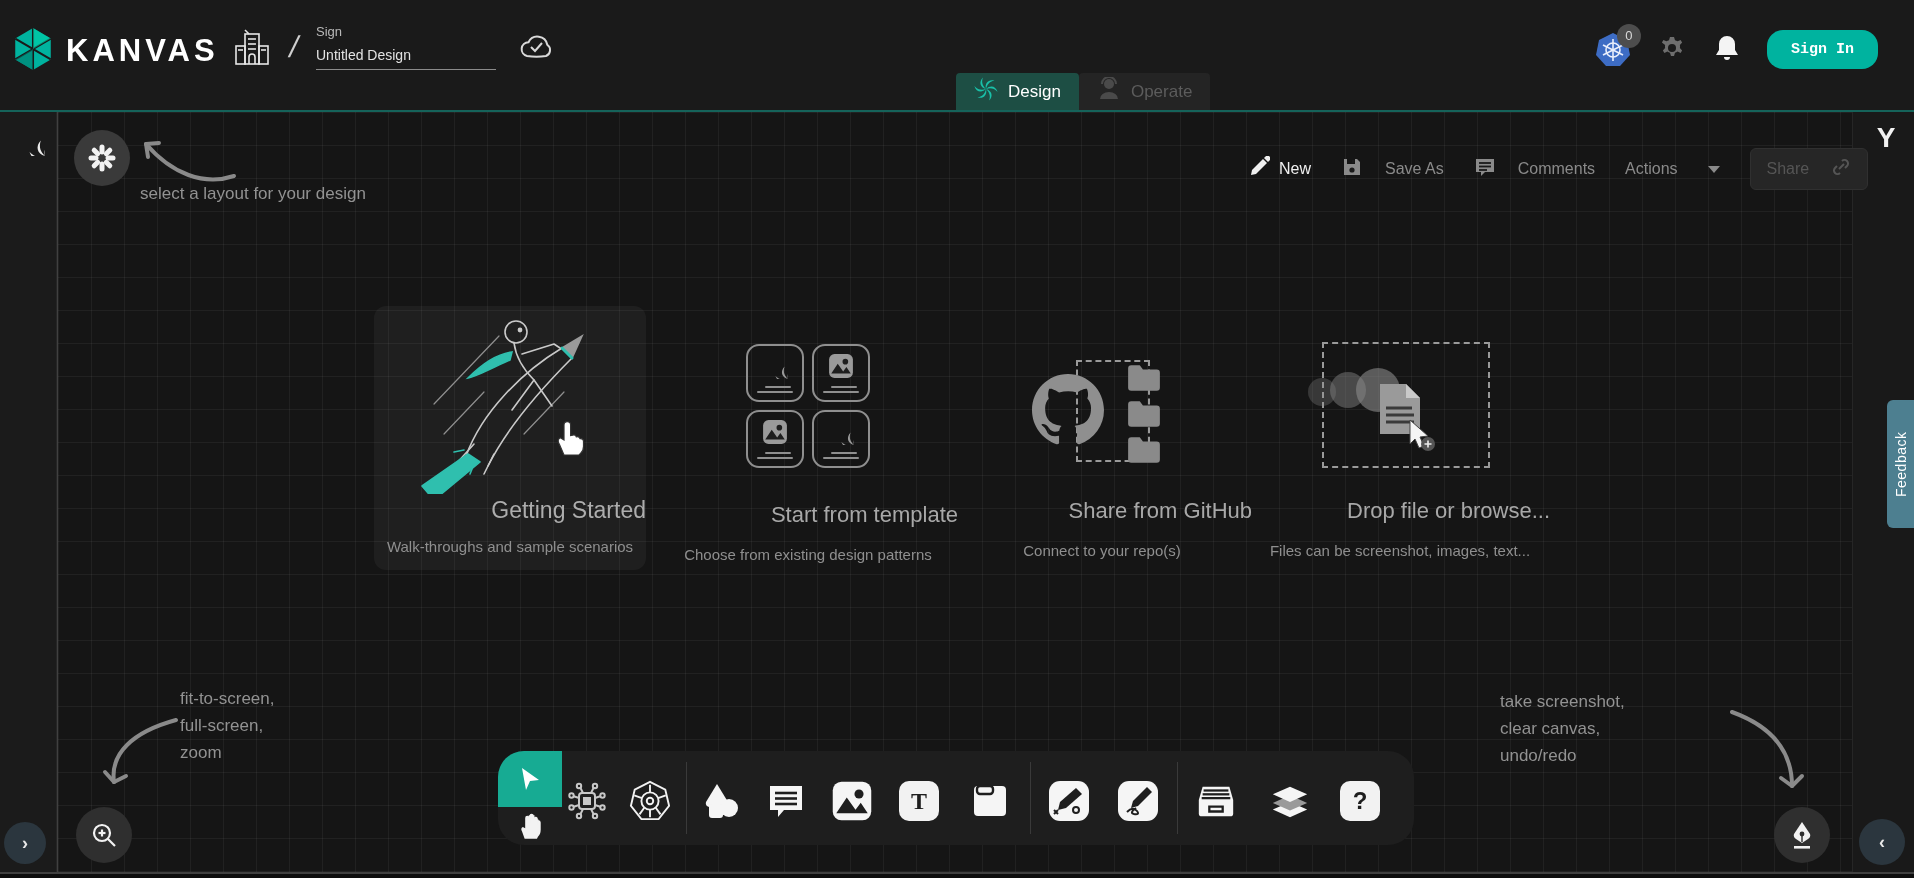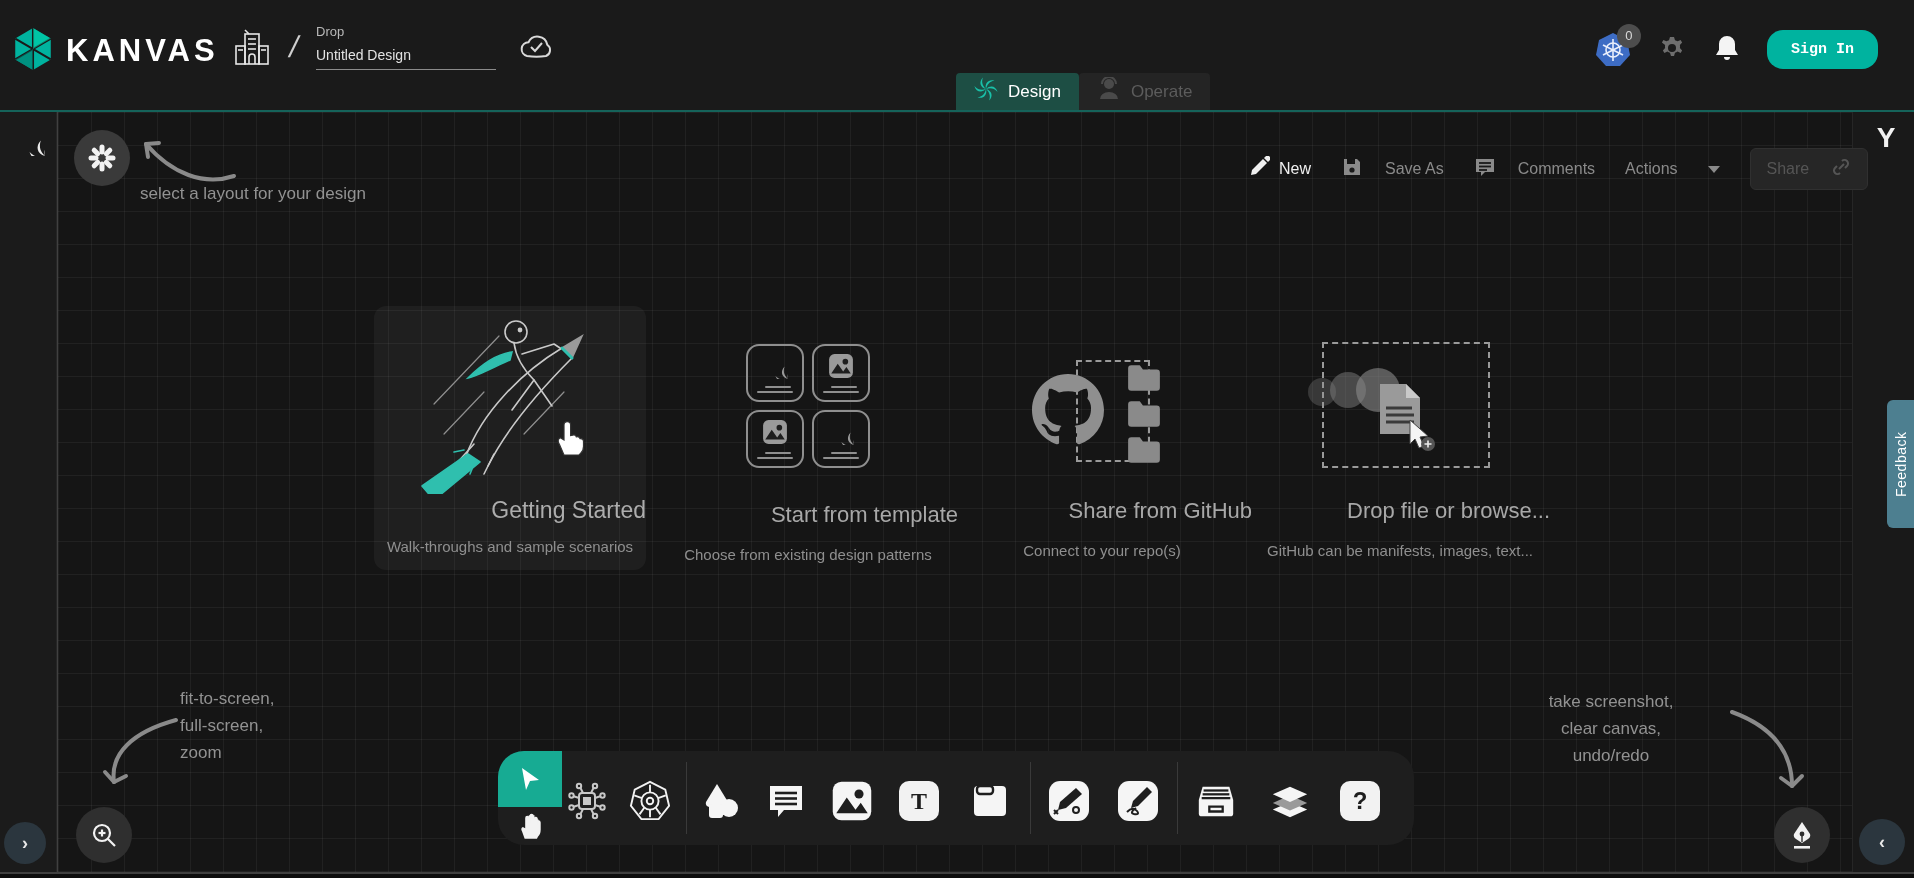--- a/index.html
+++ b/index.html
@@ -66,21 +66,21 @@
 
   .tmpl-tile { position:absolute; width:58px; height:58px; border:2px solid #8f8f8f; border-radius:13px; display:flex; flex-direction:column; align-items:center; justify-content:flex-start; padding-top:7px; }
   .tmpl-lines { margin-top:4px; }
   .tmpl-lines div { height:2px; background:#8f8f8f; border-radius:1px; margin-top:3px; }
 
   .dashed-box { position:absolute; border:2px dashed #9a9a9a; }
   .drop-circle { position:absolute; border-radius:50%; background:#8a8a8a; }
 
   
   .zoom-hint { position:absolute; left:180px; top:685px; line-height:27px; }
-  .shot-hint { position:absolute; left:1500px; top:688px; width:222px; text-align:center; line-height:27px; }
+  .shot-hint { position:absolute; left:1500px; top:688px; width:222px; text-align:left; line-height:27px; }
   .round-tool { position:absolute; width:56px; height:56px; border-radius:50%; background:#2f2f2f; display:flex; align-items:center; justify-content:center; }
 
   
   .dock { position:absolute; left:498px; top:751px; width:916px; height:94px; background:#1e1e1e; border-radius:26px; }
   .select-btn { position:absolute; left:498px; top:751px; width:64px; height:56px; background:#17ab93; border-radius:26px 0 0 0; display:flex; align-items:center; justify-content:center; }
   .hand-btn { position:absolute; left:512px; top:808px; width:36px; height:36px; display:flex; align-items:center; justify-content:center; }
   .dock-ic { position:absolute; top:780px; width:42px; height:42px; display:flex; align-items:center; justify-content:center; }
   .dock-div { position:absolute; top:762px; width:1px; height:72px; background:#3a3a3a; }
   .tool-card { width:40px; height:40px; background:#f2f2f2; border-radius:10px; display:flex; align-items:center; justify-content:center; color:#1e1e1e; font-weight:bold; font-size:24px; font-family:"Liberation Serif", serif; }
 </style>
@@ -139,21 +139,21 @@
           <line x1="16" y1="18" x2="24" y2="18"></line>
           <line x1="16" y1="23" x2="24" y2="23"></line>
         <line x1="6" y1="24" x2="11" y2="24"></line>
           <line x1="29" y1="24" x2="34" y2="24"></line>
         <line x1="13" y1="4" x2="17" y2="8"></line>
       </svg>
     </span>
     <span class="crumb-slash">/</span>
 
     <div class="name-block">
-      <div class="name-label">Drop</div>
+      <div class="name-label">Sign</div>
       <input class="name-input" value="Untitled Design" style="">
     </div>
 
     <span class="cloud-status">
       <svg width="38" height="30" viewBox="0 0 38 30" fill="none" stroke="#d9d9d9" stroke-width="2">
         <path d="M9 24 a7 7 0 0 1 1.5 -13.8 a10 10 0 0 1 18.8 2.6 a6.4 6.4 0 0 1 -1.3 11.2 q-9.5 1.6 -19 0Z"></path>
         <polyline points="13,15 17,19 24,11"></polyline>
       </svg>
     </span>
 
@@ -393,21 +393,21 @@
           <line x1="10" y1="28" x2="36" y2="28"></line>
           <line x1="10" y1="35" x2="38" y2="35"></line>
           <line x1="10" y1="42" x2="38" y2="42"></line>
         </g>
       <polygon points="34,40 52,56 44,57 48,66 43,68 39,59 34,64" fill="#f5f5f5" stroke="#444" stroke-width="1"></polygon>
       <circle cx="52" cy="64" r="7" fill="#555"></circle>
       <path d="M52 60.5 v7 M48.5 64 h7" stroke="#eee" stroke-width="1.6"></path>
     </svg>
   </div>
   <div class="card-title" style="left:1250px;top:498px;width:300px">Drop file or browse...</div>
-  <div class="card-sub" style="left:1250px;top:542px;width:300px">GitHub can be manifests, images, text...</div>
+  <div class="card-sub" style="left:1250px;top:542px;width:300px">Files can be screenshot, images, text...</div>
 
   <div class="hint-text zoom-hint">
     <div>fit-to-screen,</div>
     <div>full-screen,</div>
     <div>zoom</div>
   </div>
   <svg style="position:absolute;left:90px;top:708px" width="92" height="98" fill="none" stroke="#8a8a8a" stroke-width="4" stroke-linecap="round">
     <path d="M86 12 C42 24, 20 46, 24 74"></path>
     <path d="M24 74 l-9 -10 M24 74 l12 -6"></path>
   </svg>

